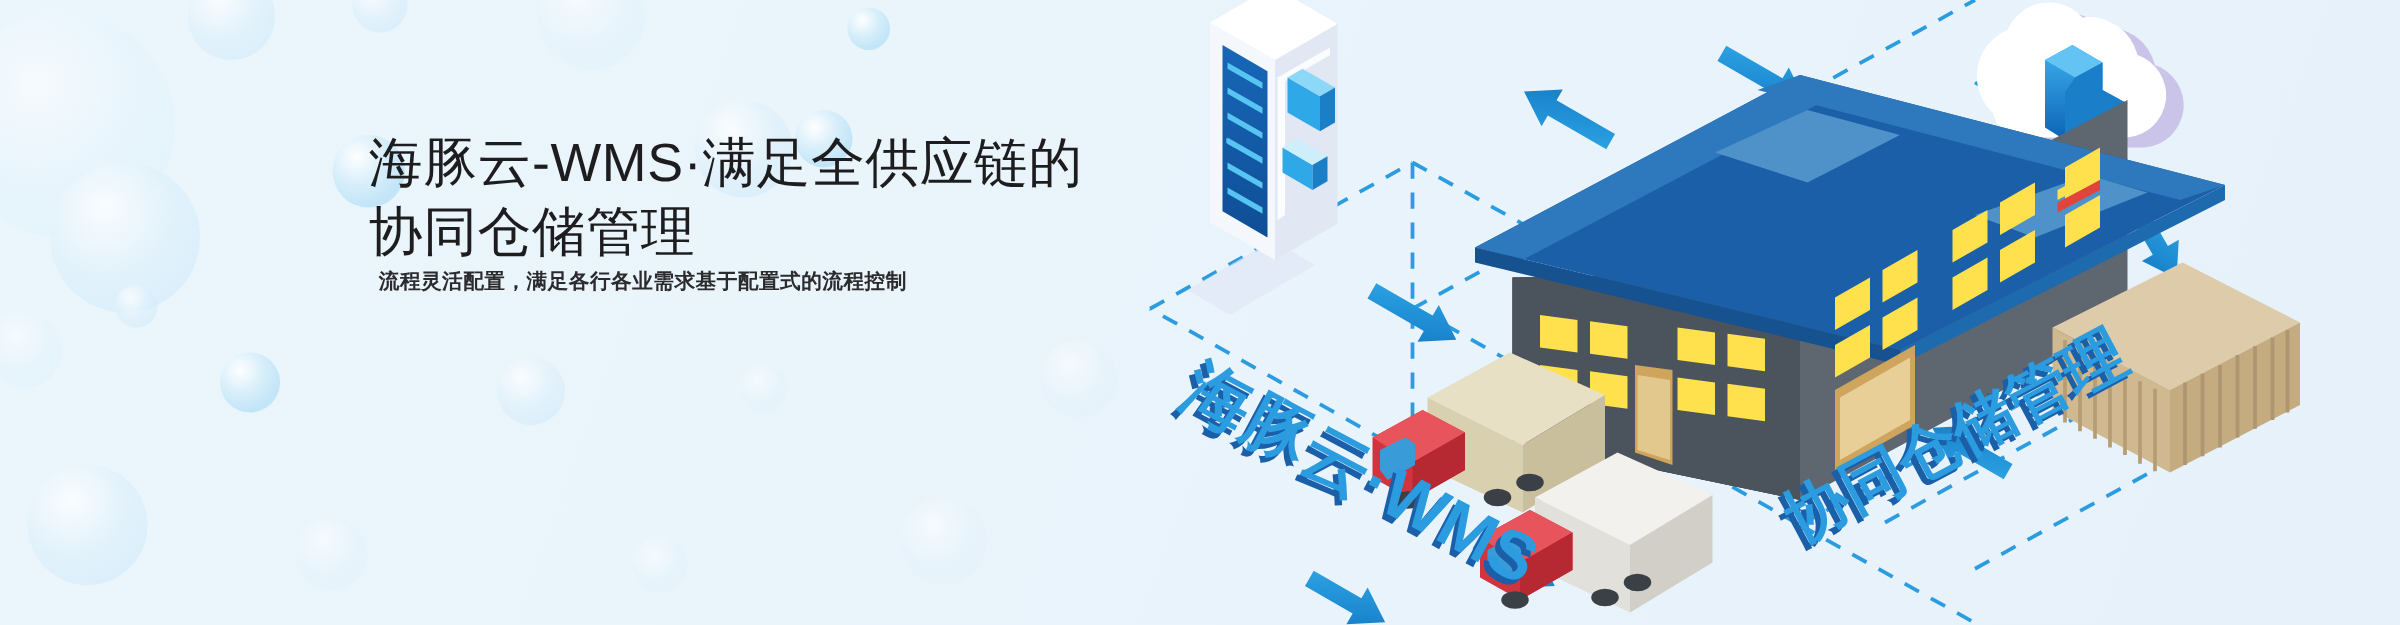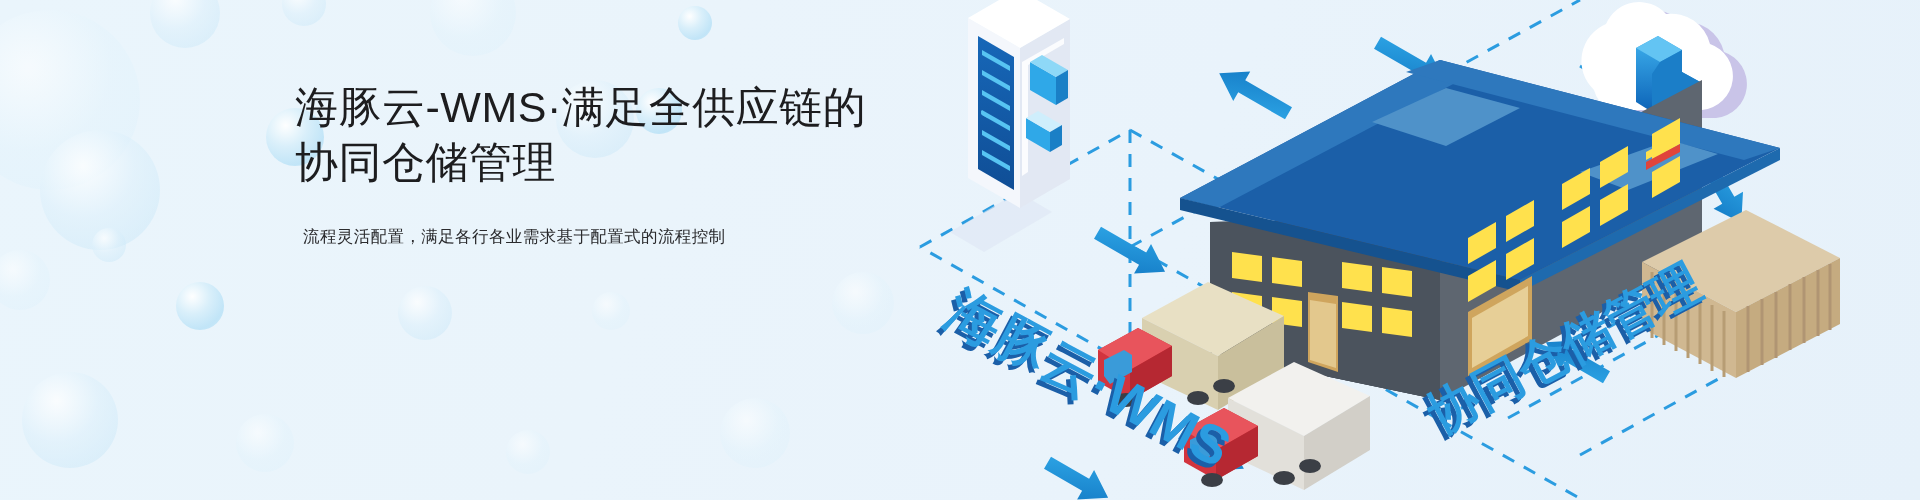--- a/index.html
+++ b/index.html
@@ -29,28 +29,28 @@
         rgba(186,225,246,.10) 100%);
   }
   .bub.faint{
     background:radial-gradient(circle at 38% 32%,
         rgba(255,255,255,.55) 0%,
         rgba(226,243,252,.40) 50%,
         rgba(200,232,248,.18) 100%);
   }
 
   
-  .textblock{position:absolute;left:295px;top:80px;width:600px;}
+  .textblock{position:absolute;left:295px;top:104px;width:600px;}
   .headline{
     font-size:43px;line-height:1.28;color:#1d1d1f;font-weight:400;
     letter-spacing:.5px;white-space:pre-line;
   }
   .subhead{
-    margin-top:36px;margin-left:8px;
-    font-size:16.5px;color:#2b2b2e;letter-spacing:.4px;font-weight:400;
+    margin-left:8px;
+    font-size:16.5px;color:#2b2b2e;letter-spacing:.4px;font-weight:700;
   }
 
   
   .illus{position:absolute;left:880px;top:0;width:1040px;height:500px;}
   .illus svg{display:block;width:1040px;height:500px;}
 </style>
 </head>
 <body>
 
 <div class="banner">

